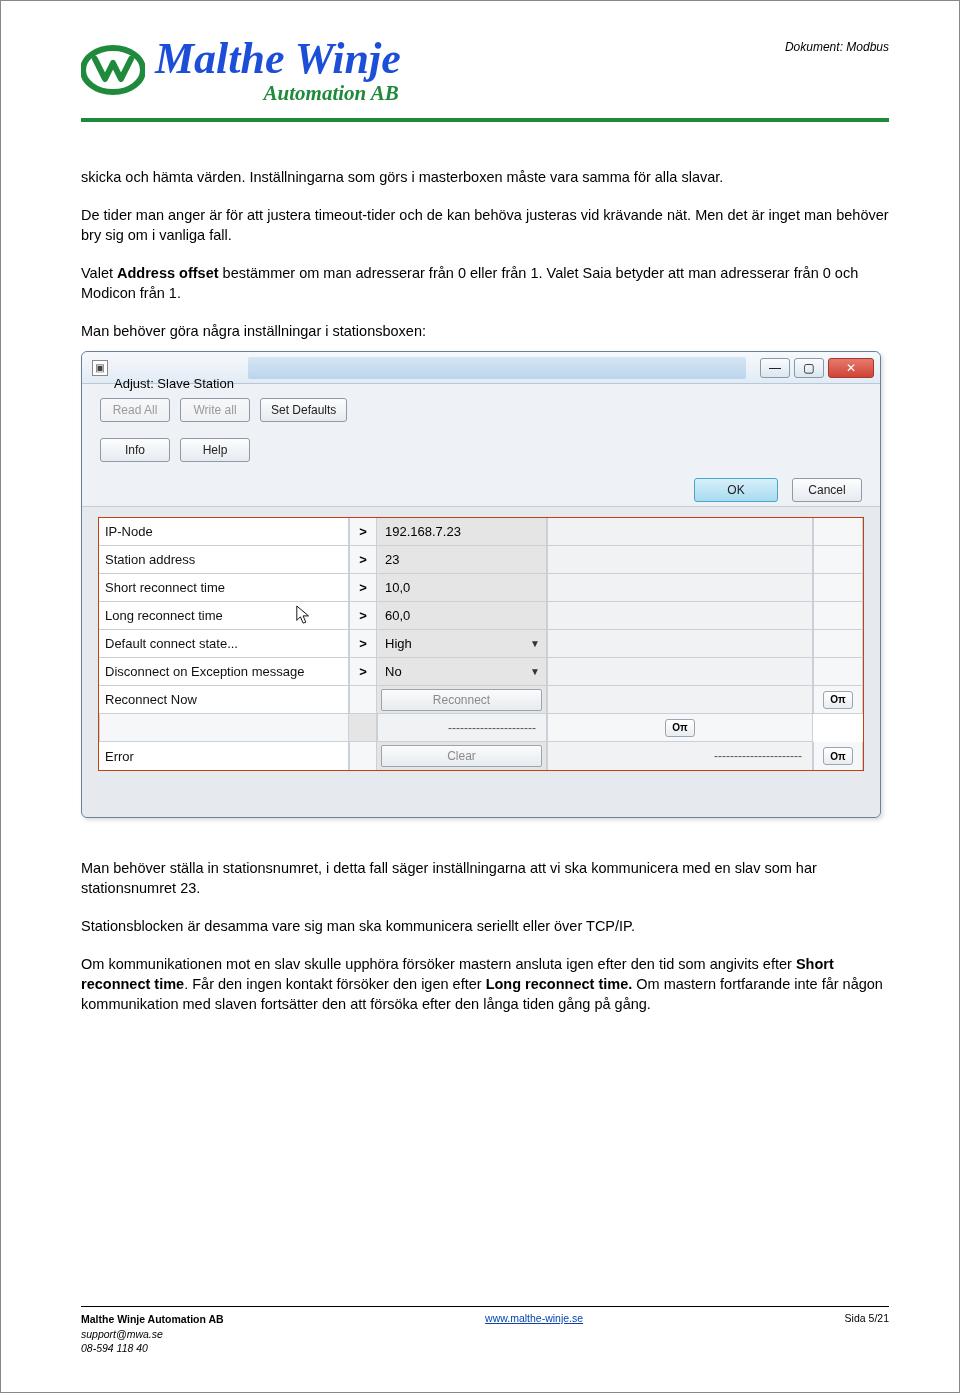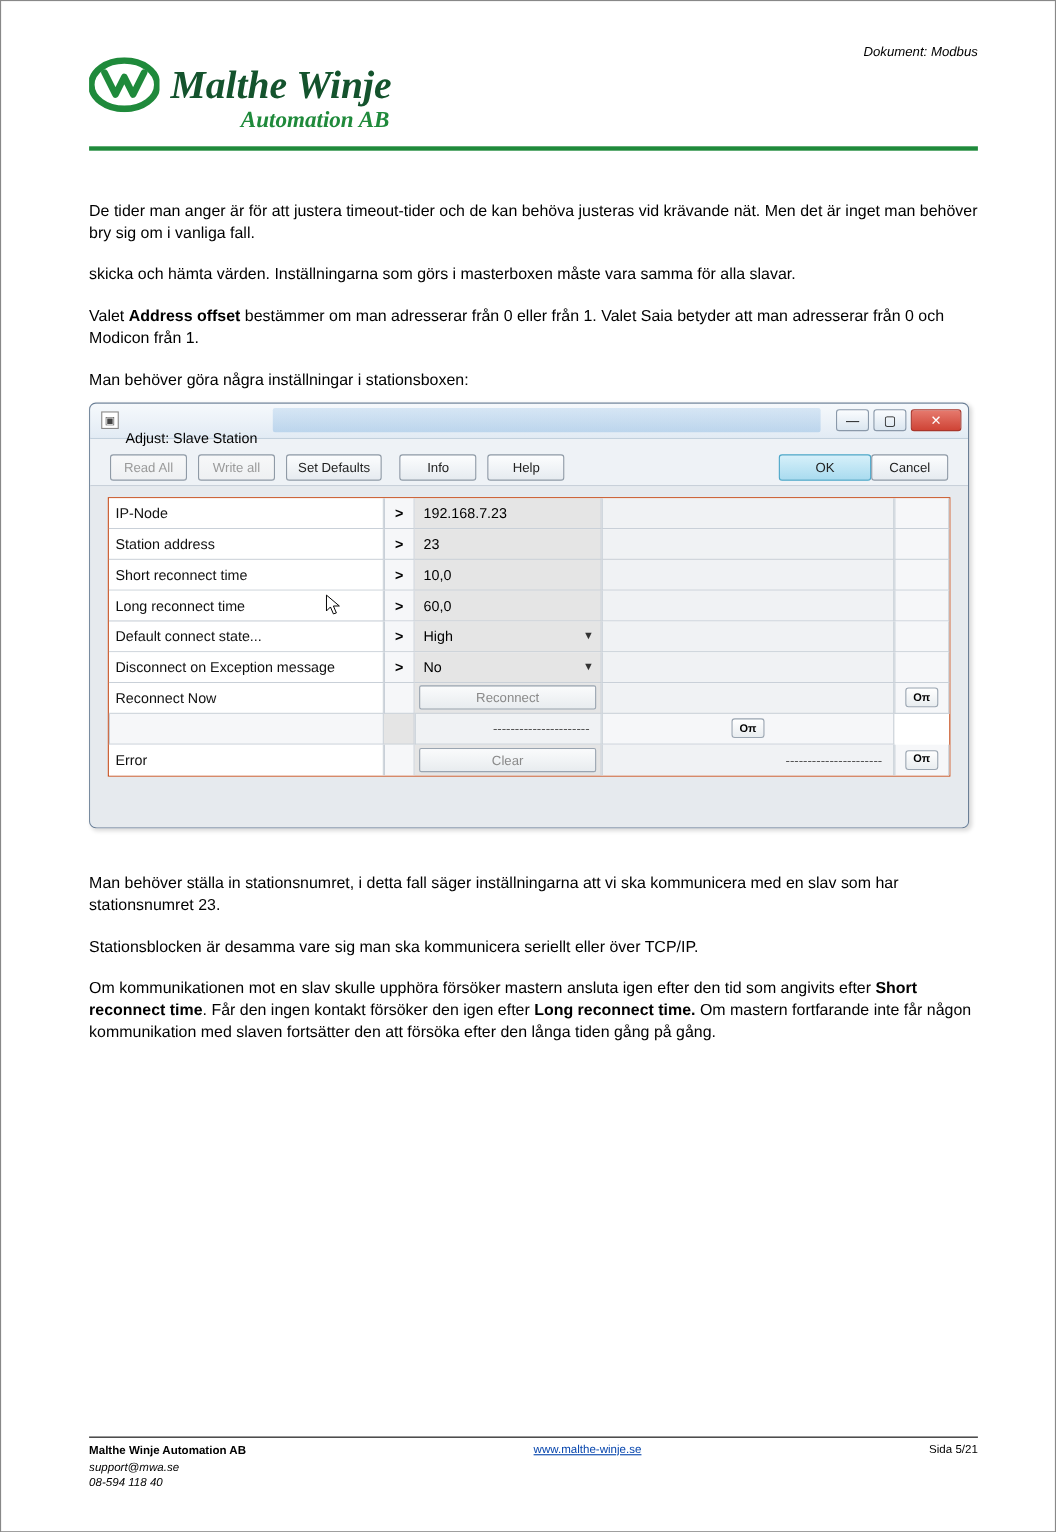--- a/index.html
+++ b/index.html
@@ -29,23 +29,22 @@
   }
   .logo-text {
     display: flex;
     flex-direction: column;
     line-height: 1.05;
   }
   .logo-name {
     font-family: "Times New Roman", serif;
     font-style: italic;
     font-weight: bold;
-    font-size: 36px;
-    color: #14532d;
-    margin-top: 23px;
+    font-size: 44px;
+    color: #1d4ed8;
   }
   .logo-sub {
     font-family: "Times New Roman", serif;
     font-style: italic;
     font-weight: bold;
     font-size: 21px;
     color: #1f8a3b;
     text-align: right;
     margin-right: 2px;
   }
@@ -129,23 +128,24 @@
     background: linear-gradient(#e67a6e,#cf4436);
     border-color: #a9362b;
     color: #fff;
   }
   .toolbar {
     display: flex;
     gap: 16px;
     padding: 14px 18px 4px 18px;
     background: #eef2f6;
     border-bottom: 1px solid #c4cdd6;
+    flex-direction: column;
   }
   .tb-group { display: flex; gap: 10px; }
-  .tb-right { margin-left: auto; display: flex; }
+  .tb-right { margin-left: auto; display: flex; gap: 14px; }
   .btn {
     height: 24px;
     padding: 0 10px;
     border: 1px solid #8f9aa6;
     border-radius: 3px;
     background: linear-gradient(#fcfdfe,#e6ebf0);
     font-size: 12px;
     display: flex; align-items: center; justify-content: center;
     color: #222;
     min-width: 70px;
@@ -275,22 +275,22 @@
         <div class="logo-name">Malthe Winje</div>
         <div class="logo-sub">Automation AB</div>
       </div>
     </div>
     <div class="doc-label">Dokument: Modbus</div>
   </div>
 
   <div class="hr-green"></div>
 
   <div class="body-text">
+    <p>skicka och hämta värden. Inställningarna som görs i masterboxen måste vara samma för alla slavar.</p>
     <p>De tider man anger är för att justera timeout-tider och de kan behöva justeras vid krävande nät. Men det är inget man behöver bry sig om i vanliga fall.</p>
-    <p>skicka och hämta värden. Inställningarna som görs i masterboxen måste vara samma för alla slavar.</p>
     <p>
       <span>Valet </span><b>Address offset</b><span> bestämmer om man adresserar från 0 eller från 1. Valet Saia betyder att man adresserar från 0 och Modicon från 1.</span>
     </p>
     <p class="p-last">Man behöver göra några inställningar i stationsboxen:</p>
   </div>
 
   <div class="shot-wrap">
     <div class="win">
       <div class="titlebar">
         <div class="titlebar-left">

